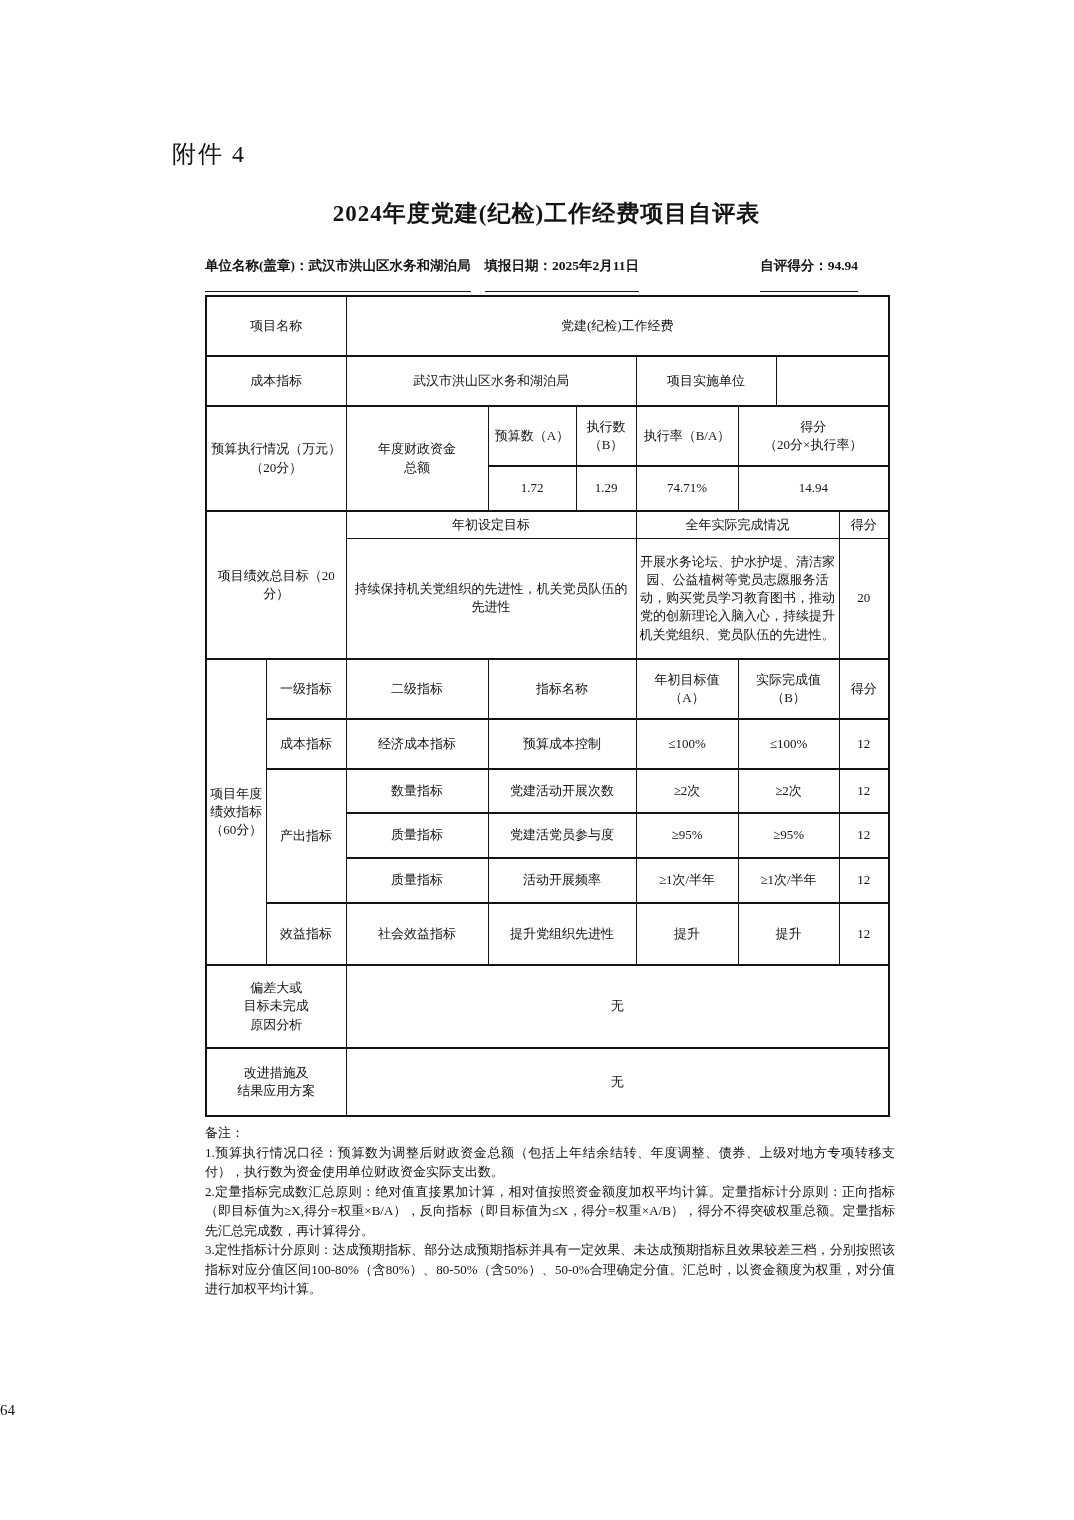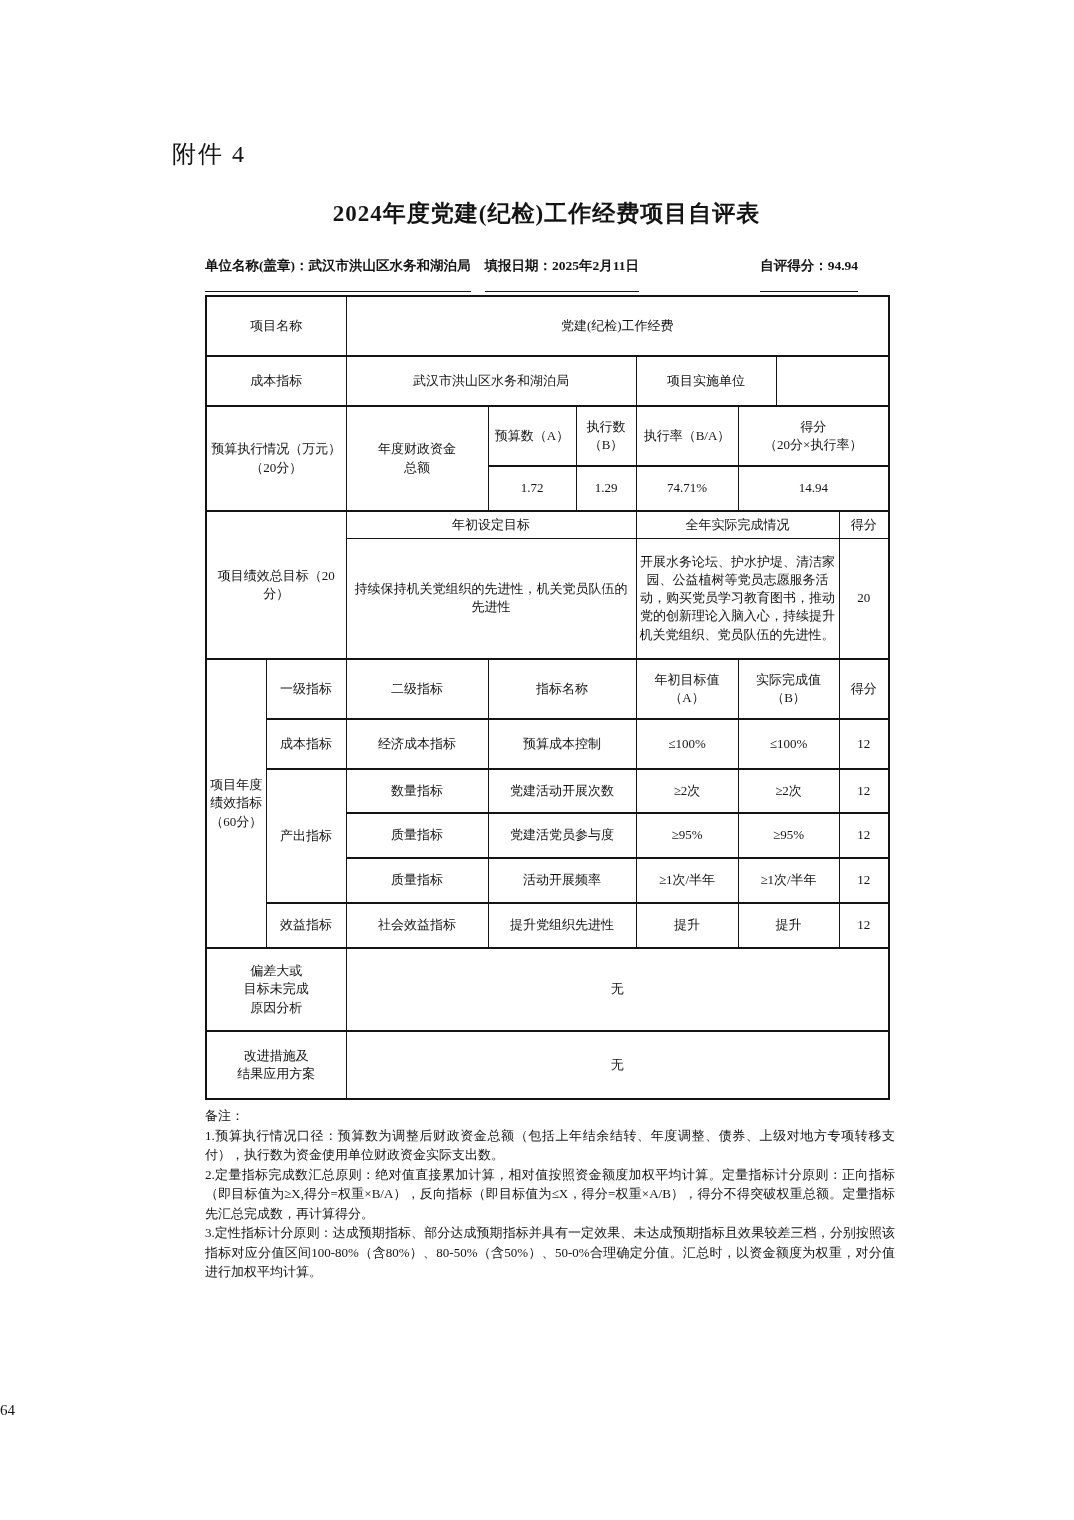--- a/index.html
+++ b/index.html
@@ -55,21 +55,21 @@
   tr.r2  { height: 50px; }
   tr.r3a { height: 60px; }
   tr.r3b { height: 45px; }
   tr.r4a { height: 27px; }
   tr.r4b { height: 121px; }
   tr.r5  { height: 60px; }
   tr.r6  { height: 50px; }
   tr.r7  { height: 44px; }
   tr.r8  { height: 45px; }
   tr.r9  { height: 45px; }
-  tr.r10 { height: 45px; border-radius: 21px; }
+  tr.r10 { height: 62px; border-radius: 21px; }
   tr.r11 { height: 83px; }
   tr.r12 { height: 68px; padding-left: 36px; }
 
   .notes {
     margin-top: 6px; width: 690px;
     font-size: 13px; line-height: 19.5px;
     text-align: justify;
   }
   .page-number {
     position: absolute; top: 1402px; left: 0; width: 100%;

